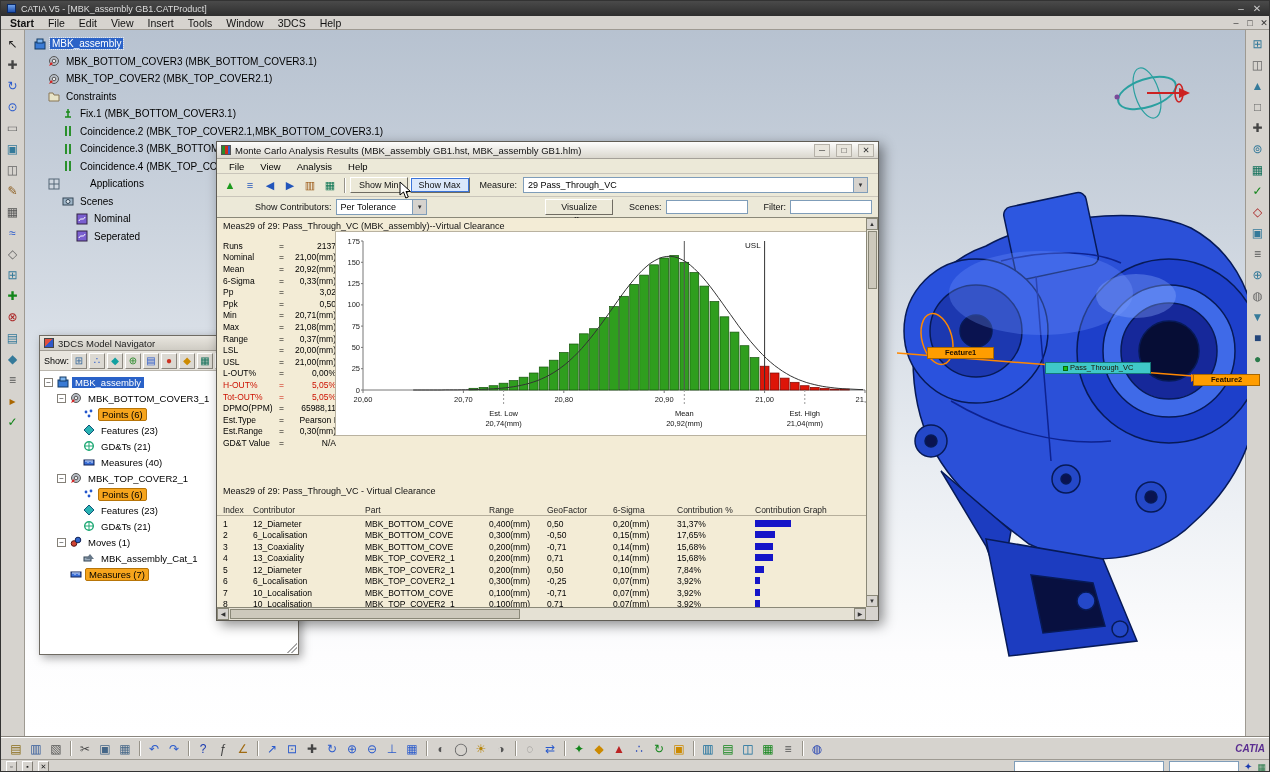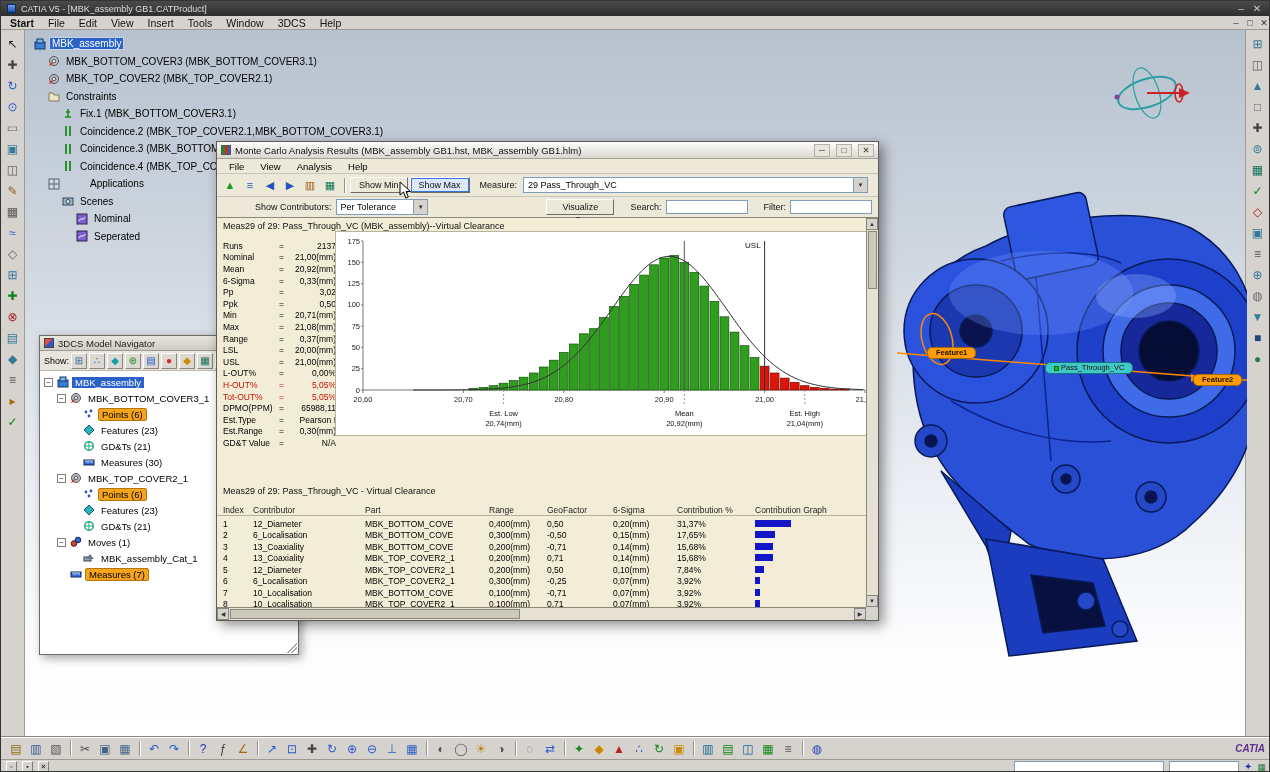--- a/index.html
+++ b/index.html
@@ -27,21 +27,21 @@
   .statusbar input{height:11px;border:1px solid #7f9db9;background:#fff;font-size:8px;padding:0 2px;}
   .sbtn{width:11px;height:11px;border:1px solid;border-color:#fff #807c74 #807c74 #fff;background:#d6d3ce;font-size:7px;line-height:9px;text-align:center;color:#222;}
 
   .tool{width:18px;height:17px;display:inline-flex;align-items:center;justify-content:center;font-size:12px;line-height:1;cursor:default;}
   .toolbar-left .tool,.toolbar-right .tool{width:20px;height:21px;font-size:12px;}
   .tsep-h{width:1px;height:15px;background:#979389;margin:0 3px;box-shadow:1px 0 0 #fff;}
   .logo-catia{font-size:10px;font-weight:bold;font-style:italic;color:#5a2d91;margin-left:6px;}
 
   
   #scene{position:absolute;left:24px;top:29px;width:1222px;height:707px;pointer-events:none;z-index:1;}
-  .vlabel{position:absolute;z-index:2;font-size:7.5px;font-weight:bold;color:#201000;padding:0 8px;line-height:10px;border-radius:5px;white-space:nowrap;}
+  .vlabel{position:absolute;z-index:2;font-size:7.5px;font-weight:bold;color:#201000;padding:0 17px;line-height:10px;border-radius:0;white-space:nowrap;}
   .vlabel.orange{background:#ff9d00;border:1px solid #a96700;}
   .vlabel.teal{background:#3fc8c8;border:1px solid #157878;display:flex;align-items:center;gap:2px;font-weight:normal;}
   .vlabel .gdot{width:5px;height:5px;background:#15c215;border:1px solid #0a6a0a;display:inline-block;}
 
   
   .spec-tree{position:absolute;left:26px;top:34px;z-index:2;font-size:10px;}
   .srow{height:17.5px;display:flex;align-items:center;gap:4px;white-space:nowrap;}
   .ticon{width:13px;height:13px;display:inline-flex;align-items:center;justify-content:center;}
   .tlabel{color:#000;padding:0 2px;}
   .tlabel.sel{background:#2a62c8;color:#fff;outline:1px dotted #dce6f8;}
@@ -409,21 +409,21 @@
           <span class="nlabel">GD&amp;Ts (21)</span>
         </div>
         <div class="nrow" style="padding-left: 28px;">
           <span class="expander none"></span>
           <span class="ticon">
             <svg width="12" height="12" viewBox="0 0 12 12">
               <rect x="1" y="4" width="10" height="5" fill="#3a6fd8" stroke="#112255"></rect>
               <path d="M3,4 v2 M5,4 v3 M7,4 v2 M9,4 v3" stroke="#fff" stroke-width="0.8"></path>
             </svg>
           </span>
-          <span class="nlabel">Measures (30)</span>
+          <span class="nlabel">Measures (40)</span>
         </div>
         <div class="nrow" style="padding-left: 15px;">
           <span class="expander">−</span>
           <span class="ticon">
             <svg width="12" height="12" viewBox="0 0 12 12">
               <circle cx="6" cy="6" r="4.5" fill="#b8bec6" stroke="#555"></circle>
               <circle cx="6" cy="6" r="1.8" fill="#eee" stroke="#555"></circle>
               <path d="M1,11 L5,9 L3,7 Z" fill="#d22"></path>
             </svg>
           </span>
@@ -526,21 +526,21 @@
         <span class="cbtn">▼</span>
       </div>
     </div>
     <div class="mc-tb2">
       <span class="mc-label" style="margin-left:8px;">Show Contributors:</span>
       <div class="combo" style="width:108px;">
         <span>Per Tolerance</span>
         <span class="cbtn">▼</span>
       </div>
       <button class="btn" style="margin-left:118px;">Visualize Effect</button>
-      <span class="mc-label" style="margin-left:16px;">Search:</span>
+      <span class="mc-label" style="margin-left:16px;">Scenes:</span>
       <input style="">
       <span class="mc-label" style="margin-left:16px;">Filter:</span>
       <input style="">
     </div>
     <div class="mc-content">
       <div class="mc-hist-title">Meas29 of 29: Pass_Through_VC (MBK_assembly)--Virtual Clearance</div>
       <div class="mc-stats" id="mc-stats">
           <div class="stat-row">
             <span class="sk">Runs</span>
             <span>=</span>

